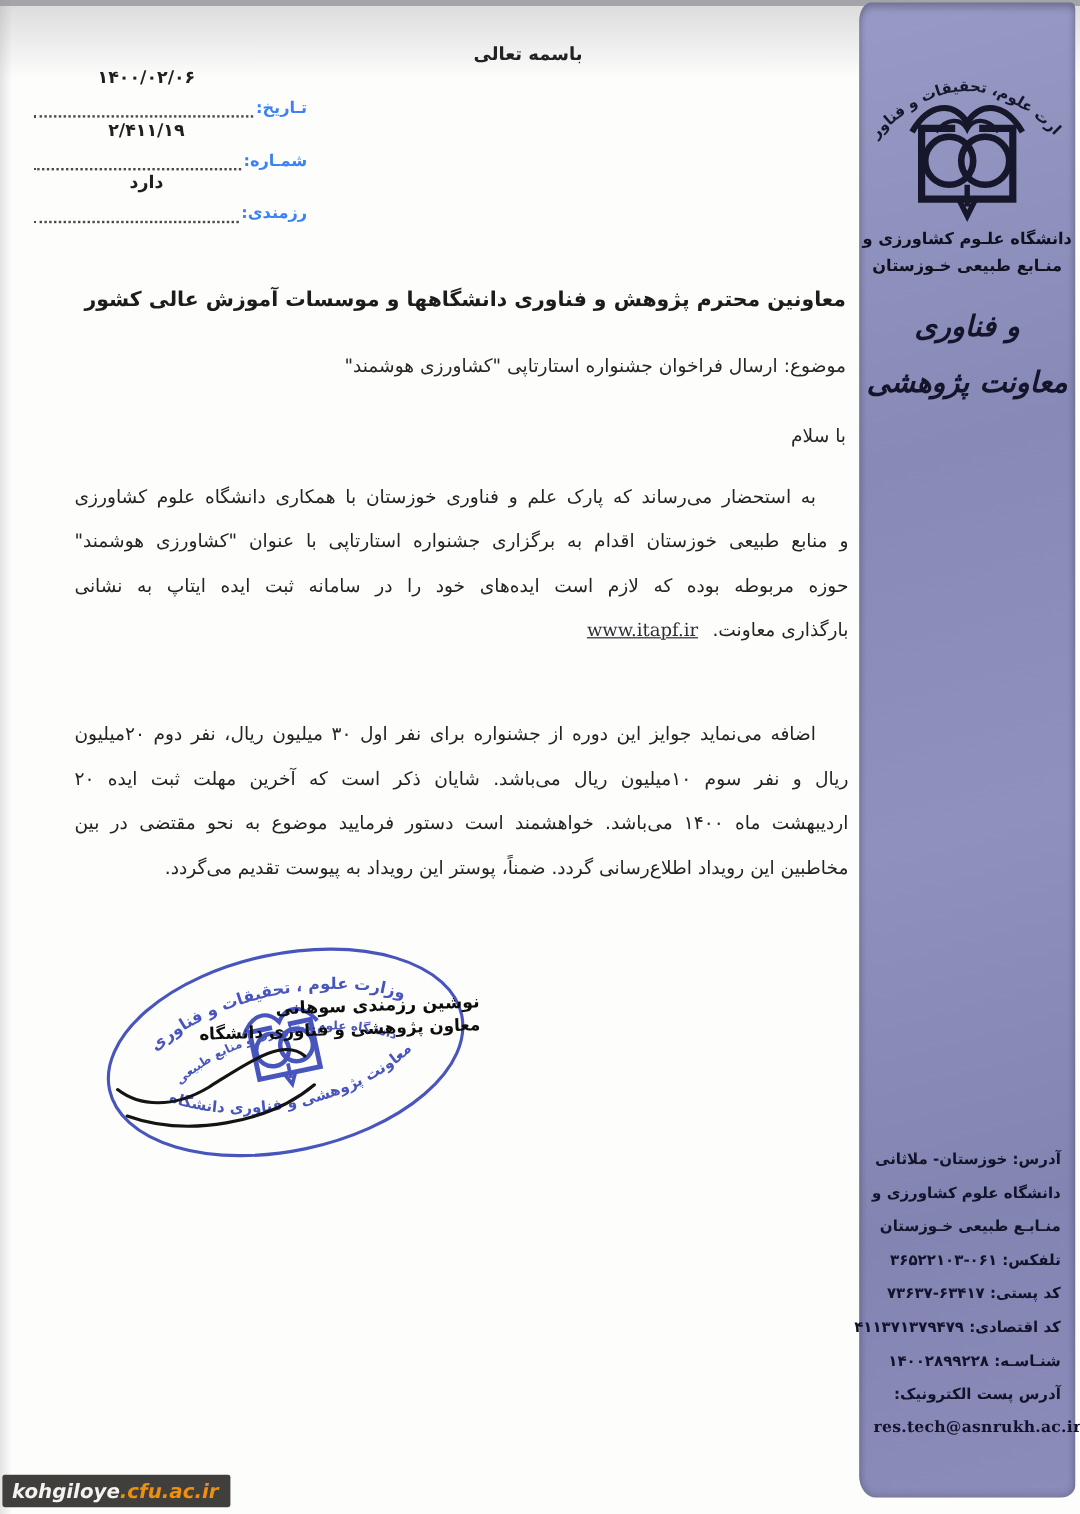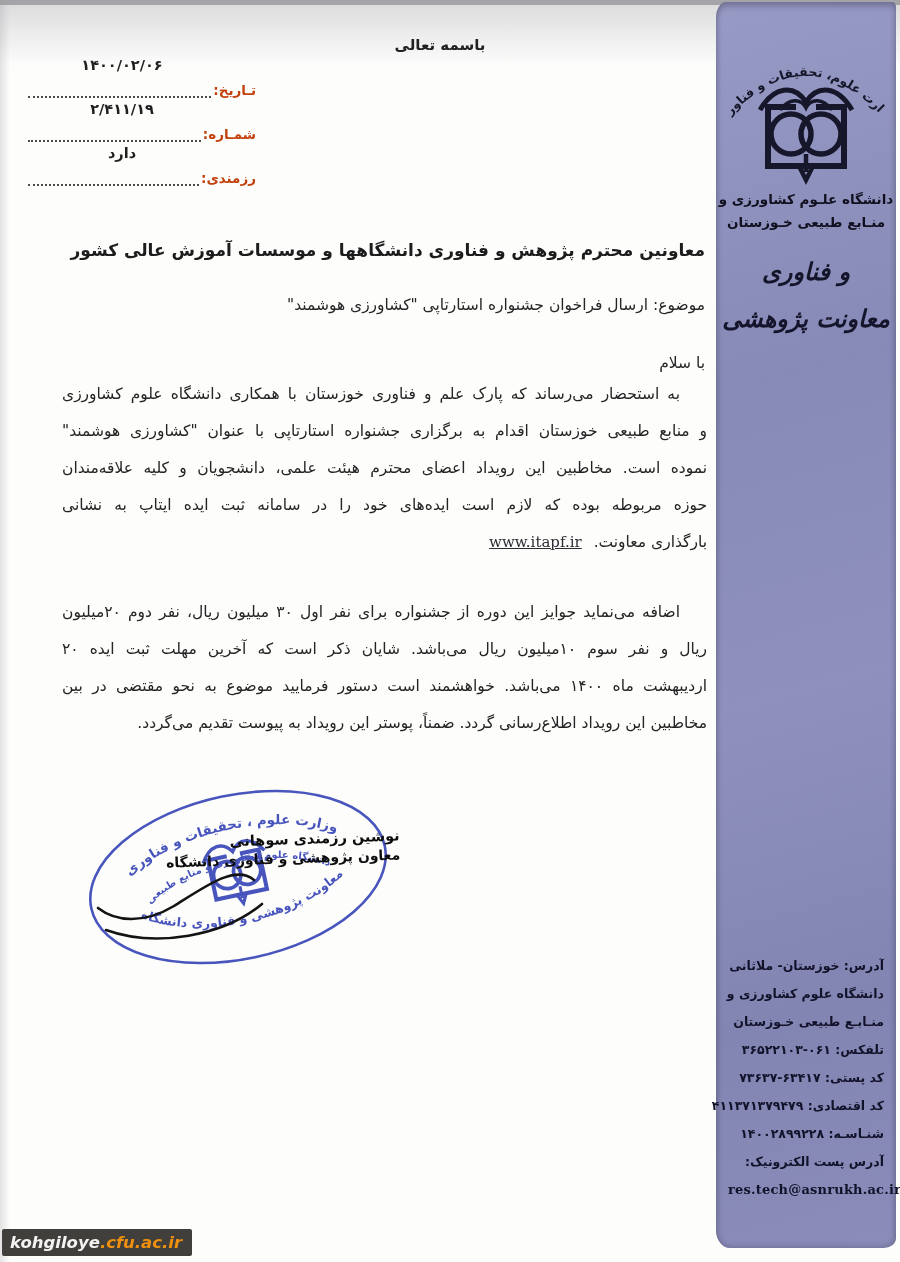--- a/index.html
+++ b/index.html
@@ -19,36 +19,36 @@
 
   
   .bismillah { position:absolute; top:36px; left:360px; width:160px;
     text-align:center; font-size:15px; font-weight:bold; color:#222; }
 
   
   .meta { position:absolute; top:60px; left:28px; width:228px; direction:rtl; }
   .meta-row { position:relative; height:44px; }
   .meta-line { position:absolute; bottom:6px; right:0; left:0;
     display:flex; direction:rtl; align-items:flex-end; }
-  .meta-label { font-size:13.5px; font-weight:bold; color:#c2410c; white-space:nowrap;
+  .meta-label { font-size:13.5px; font-weight:bold; color:#3b82f6; white-space:nowrap;
     padding-left:2px; }
   .meta-dots { flex:1; border-bottom:2px dotted #4a4a4a; height:13px; }
   .meta-value { position:absolute; top:-3px; left:26px; width:136px; text-align:center;
     font-size:14.5px; font-weight:bold; color:#1f1f1f; direction:rtl; }
 
   
   .recipient { position:absolute; top:240px; left:60px; width:645px; direction:rtl;
     text-align:right; font-size:17px; font-weight:bold; color:#1c1c1c; }
   .subject { position:absolute; top:296px; left:60px; width:645px; direction:rtl;
     text-align:right; font-size:15.5px; color:#262626; }
   .salutation { position:absolute; top:354px; left:60px; width:645px; direction:rtl;
     text-align:right; font-size:15.5px; color:#262626; }
   .para { position:absolute; left:62px; width:645px; direction:rtl; font-size:15.5px;
     color:#242424; }
-  .para1 { top:376px; }
+  .para1 { top:396px; }
   .para2 { top:594px; }
   .pline { height:37px; line-height:37px; text-align:justify; text-align-last:justify;
     white-space:nowrap; overflow:visible; }
   .pline.indent { padding-right:27px; }
   .pline.lastline { text-align:right; text-align-last:right; }
   .urlline { height:37px; line-height:37px; direction:ltr; text-align:right;
     font-size:15.5px; }
   .url { text-decoration:underline; color:#2c2c34; font-family:"DejaVu Serif", serif;
     font-size:15px; }
   .urltail { direction:rtl; unicode-bidi:isolate; margin-left:7px; }
@@ -125,21 +125,20 @@
     </div>
   </div>
 
   <div class="recipient">معاونین محترم پژوهش و فناوری دانشگاهها و موسسات آموزش عالی کشور</div>
   <div class="subject">موضوع: ارسال فراخوان جشنواره استارتاپی "کشاورزی هوشمند"</div>
   <div class="salutation">با سلام</div>
 
   <div class="para para1">
     <div class="pline indent">به استحضار می‌رساند که پارک علم و فناوری خوزستان با همکاری دانشگاه علوم کشاورزی</div>
     <div class="pline">و منابع طبیعی خوزستان اقدام به برگزاری جشنواره استارتاپی با عنوان "کشاورزی هوشمند"</div>
-    <div class="pline">نموده است. مخاطبین این رویداد اعضای محترم هیئت علمی، دانشجویان و کلیه علاقه‌مندان</div>
     <div class="pline">حوزه مربوطه بوده که لازم است ایده‌های خود را در سامانه ثبت ایده ایتاپ به نشانی</div>
     <div class="urlline">
       <span class="url">www.itapf.ir</span>
       <span class="urltail">بارگذاری معاونت.</span>
     </div>
   </div>
 
   <div class="para para2">
     <div class="pline indent">اضافه می‌نماید جوایز این دوره از جشنواره برای نفر اول ۳۰ میلیون ریال، نفر دوم ۲۰میلیون</div>
     <div class="pline">ریال و نفر سوم ۱۰میلیون ریال می‌باشد. شایان ذکر است که آخرین مهلت ثبت ایده ۲۰</div>

